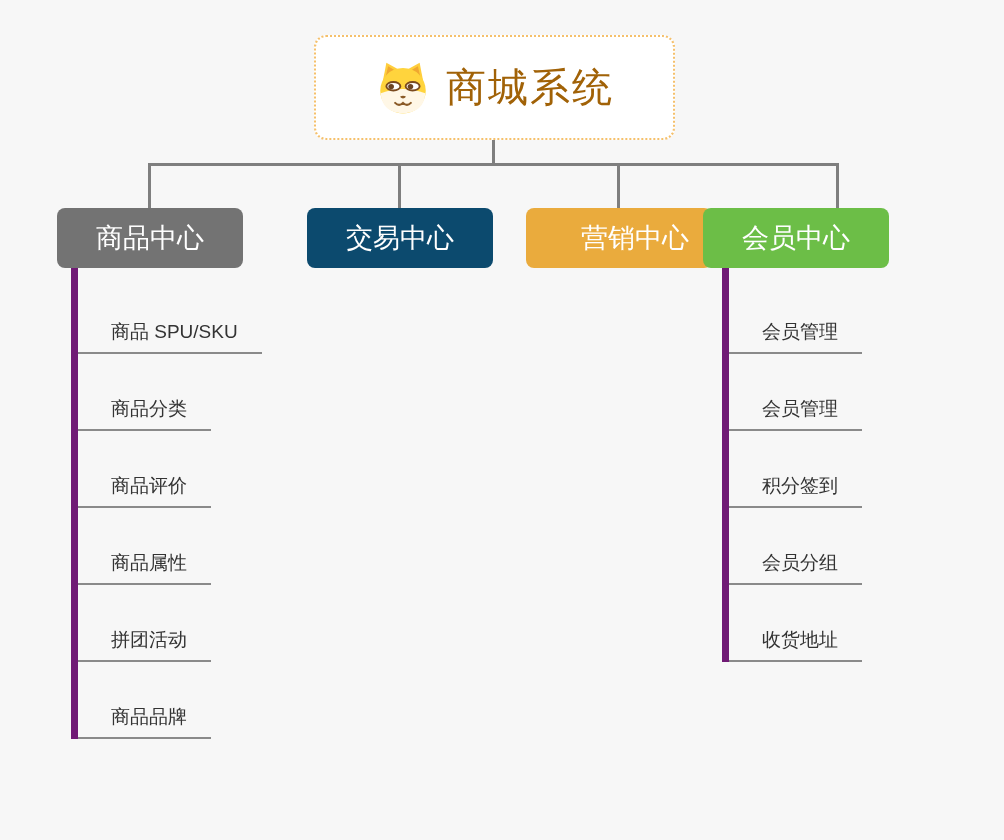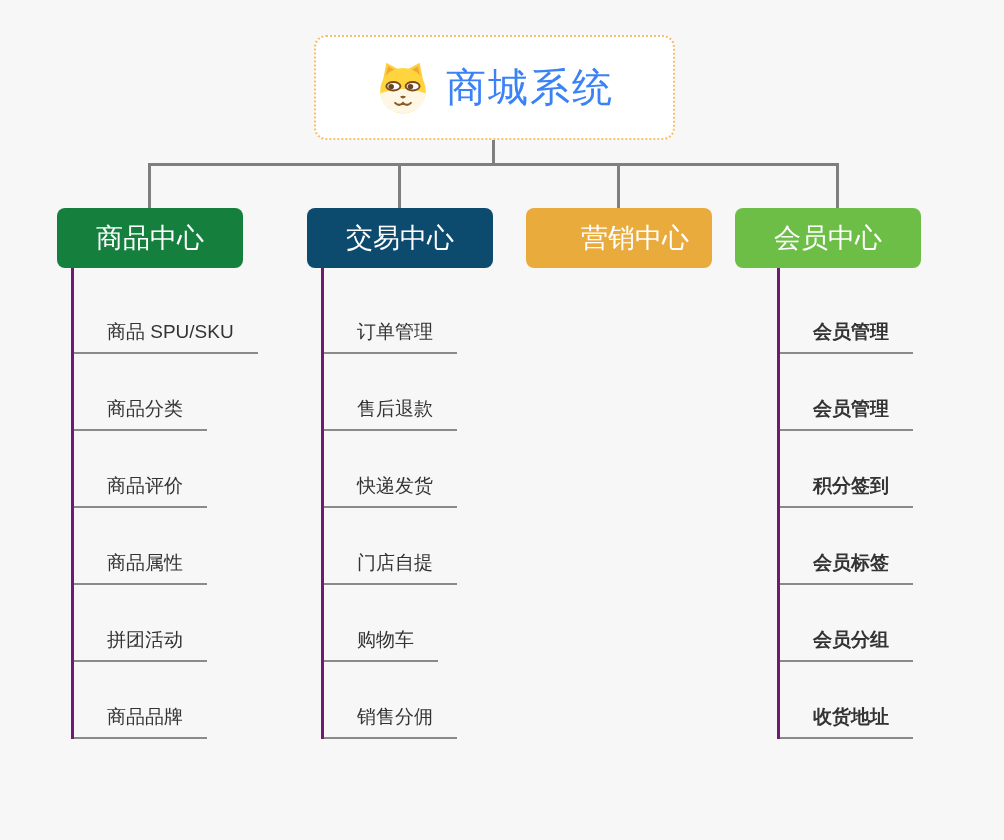--- a/index.html
+++ b/index.html
@@ -57,32 +57,32 @@
     color:#ffffff;
     font-size:27px;
     display:flex;
     align-items:center;
     justify-content:center;
     white-space:nowrap;
   }
   .h0{left:57px;}
   .h1{left:307px;}
   .h2{left:526px;}
-  .h3{left:735px;}
+  .h3{left:703px;}
 
   
   .column{
     position:absolute;
     top:268px;
-    border-left:3px solid #701a75;
+    border-left:7px solid #701a75;
   }
   .c0{left:71px;}
   .c1{left:321px;}
   .c2{left:540px;}
-  .c3{left:777px;font-weight:bold;}
+  .c3{left:722px;}
   .leaf{
     box-sizing:border-box;
     height:77px;
     width:fit-content;
     display:flex;
     align-items:flex-end;
     padding:0 24px 7px 33px;
     border-bottom:2px solid #8a8a8a;
     font-size:19px;
     color:#333333;
@@ -106,56 +106,47 @@
         <circle cx="32" cy="35" r="26" fill="#ffd43d"></circle>
         <path d="M6.5 38 Q32 28 57.5 38 Q56 60 32 61 Q8 60 6.5 38 Z" fill="#fff7e6"></path>
         <ellipse cx="21" cy="30" rx="8" ry="4.8" fill="#ffffff" stroke="#7a4a1e" stroke-width="2.2"></ellipse>
         <ellipse cx="43" cy="30" rx="8" ry="4.8" fill="#ffffff" stroke="#7a4a1e" stroke-width="2.2"></ellipse>
         <ellipse cx="18.5" cy="30.3" rx="3.2" ry="3" fill="#6b4423"></ellipse>
         <ellipse cx="40.5" cy="30.3" rx="3.2" ry="3" fill="#6b4423"></ellipse>
         <path d="M28.5 42 Q32 39.5 35.5 42 Q32 46 28.5 42 Z" fill="#8a5a26"></path>
         <path d="M23 49 Q27.5 53.5 32 49 Q36.5 53.5 41 49" stroke="#8a5a26" stroke-width="2.4" fill="none" stroke-linecap="round"></path>
       </svg>
     </span>
-    <span class="root-title" style="color: #3b82f6;">商城系统</span>
+    <span class="root-title" style="color: #a16207;">商城系统</span>
   </div>
 
   <div class="conn root-stub"></div>
   <div class="conn h-line"></div>
   <div class="conn stub stub-0"></div>
   <div class="conn stub stub-1"></div>
   <div class="conn stub stub-2"></div>
   <div class="conn stub stub-3"></div>
 
-  <div class="branch-header h0" style="background-color: #15803d;">商品中心</div>
+  <div class="branch-header h0" style="background-color: #737373;">商品中心</div>
   <div class="branch-header h1" style="background-color: #0c4a6e;">交易中心</div>
   <div class="branch-header h2" style="background-color: rgb(234, 171, 61); padding-left: 32px;">营销中心</div>
   <div class="branch-header h3" style="background-color: rgb(108, 190, 71);">会员中心</div>
 
   <div class="column c0">
     <div class="leaf first">商品 SPU/SKU</div>
     <div class="leaf">商品分类</div>
     <div class="leaf">商品评价</div>
     <div class="leaf">商品属性</div>
     <div class="leaf">拼团活动</div>
     <div class="leaf">商品品牌</div>
   </div>
 
-  <div class="column c1">
-    <div class="leaf first">订单管理</div>
-    <div class="leaf">售后退款</div>
-    <div class="leaf">快递发货</div>
-    <div class="leaf">门店自提</div>
-    <div class="leaf">购物车</div>
-    <div class="leaf">销售分佣</div>
-  </div>
 
 
   <div class="column c3">
     <div class="leaf first">会员管理</div>
     <div class="leaf">会员管理</div>
     <div class="leaf">积分签到</div>
-    <div class="leaf">会员标签</div>
     <div class="leaf">会员分组</div>
     <div class="leaf">收货地址</div>
   </div>
 
 </div>
 
 </body></html>

